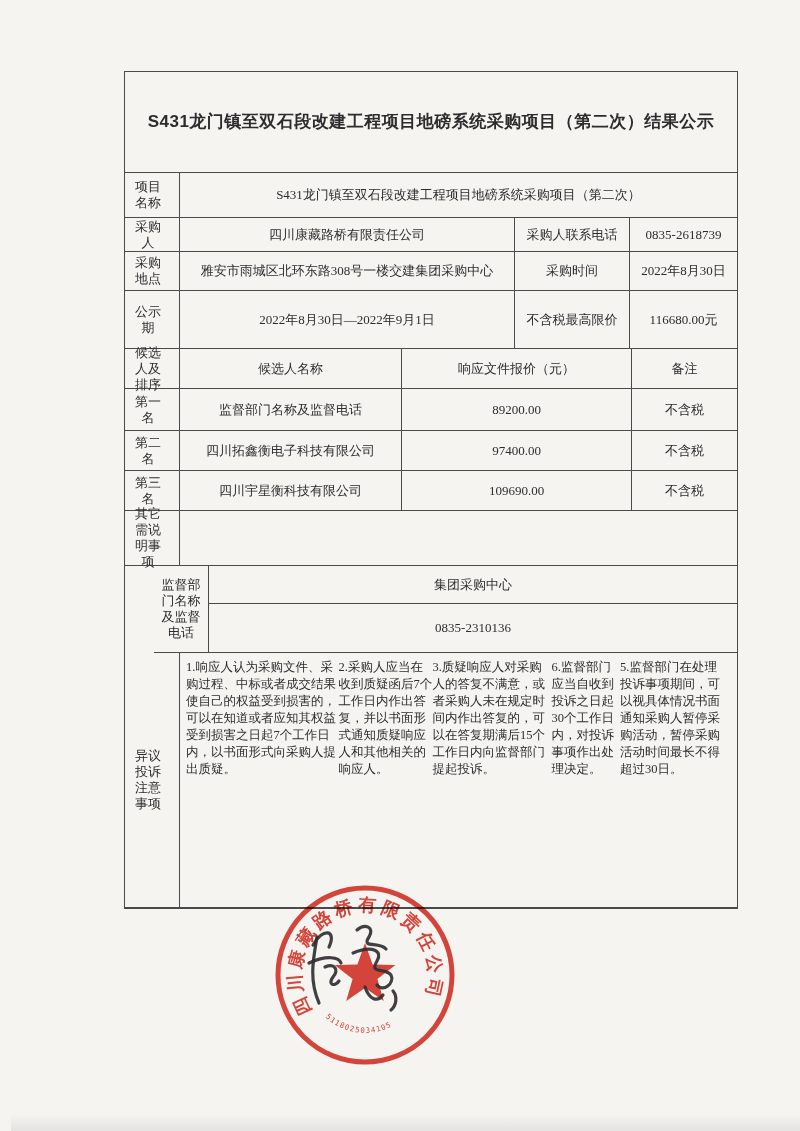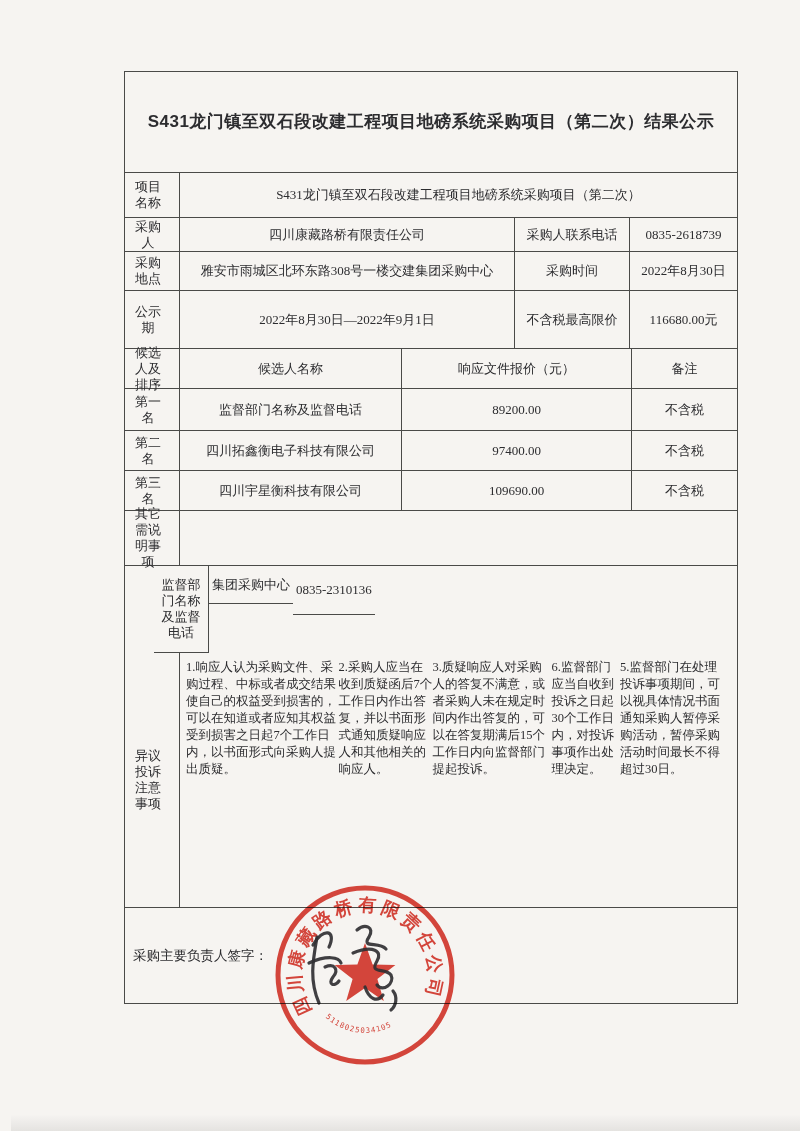--- a/index.html
+++ b/index.html
@@ -50,21 +50,21 @@
   .w-335{width:335px;flex:0 0 335px;}
   .w-115{width:115px;flex:0 0 115px;}
   .w-222{width:222px;flex:0 0 222px;}
   .w-230{width:230px;flex:0 0 230px;}
   .grow{flex:1 1 auto;}
   .title-cell{
     font-family:"Liberation Sans","DejaVu Sans",sans-serif;
     font-weight:700;font-size:17px;letter-spacing:0.5px;
     line-height:24px;
   }
-  .stack{display:flex;flex-direction:row;flex:1 1 auto;}
+  .stack{display:flex;flex-direction:column;flex:1 1 auto;}
   .notes-cell{
     flex-direction:row;justify-content:center;align-items:stretch;
     text-align:left;padding:6px 10px 6px 6px;
   }
   .notes-cell div{
     font-size:12.5px;line-height:17px;
   }
   .sign-cell{
     justify-content:flex-start;text-align:left;padding-left:8px;
     font-size:13.5px;
@@ -156,25 +156,20 @@
       <div class="cell label w-label">异议投诉注意事项</div>
       <div class="cell last grow notes-cell">
         <div>1.响应人认为采购文件、采购过程、中标或者成交结果使自己的权益受到损害的，可以在知道或者应知其权益受到损害之日起7个工作日内，以书面形式向采购人提出质疑。</div>
         <div>2.采购人应当在收到质疑函后7个工作日内作出答复，并以书面形式通知质疑响应人和其他相关的响应人。</div>
         <div>3.质疑响应人对采购人的答复不满意，或者采购人未在规定时间内作出答复的，可以在答复期满后15个工作日内向监督部门提起投诉。</div>
         <div>6.监督部门应当自收到投诉之日起30个工作日内，对投诉事项作出处理决定。</div>
         <div>5.监督部门在处理投诉事项期间，可以视具体情况书面通知采购人暂停采购活动，暂停采购活动时间最长不得超过30日。</div>
       </div>
     </div>
 
-    <div class="row" style="height:95px">
-      <div class="cell last nb sign-cell grow">
-        <span>采购主要负责人签字：</span>
-      </div>
-    </div>
 
   </div>
 
   <svg class="seal-svg" viewBox="0 0 200 200">
     <defs>
       <path id="sealArcTop" d="M 51.0 141.2 A 64 64 0 1 1 149.0 141.2" fill="none"></path>
       <path id="sealArcBottom" d="M 59.0 141.0 A 58 58 0 0 0 141.0 141.0" fill="none"></path>
     </defs>
     <g class="seal-ring">
       <circle cx="100" cy="100" r="87" fill="none" stroke-width="5" stroke="#d8392e"></circle>

